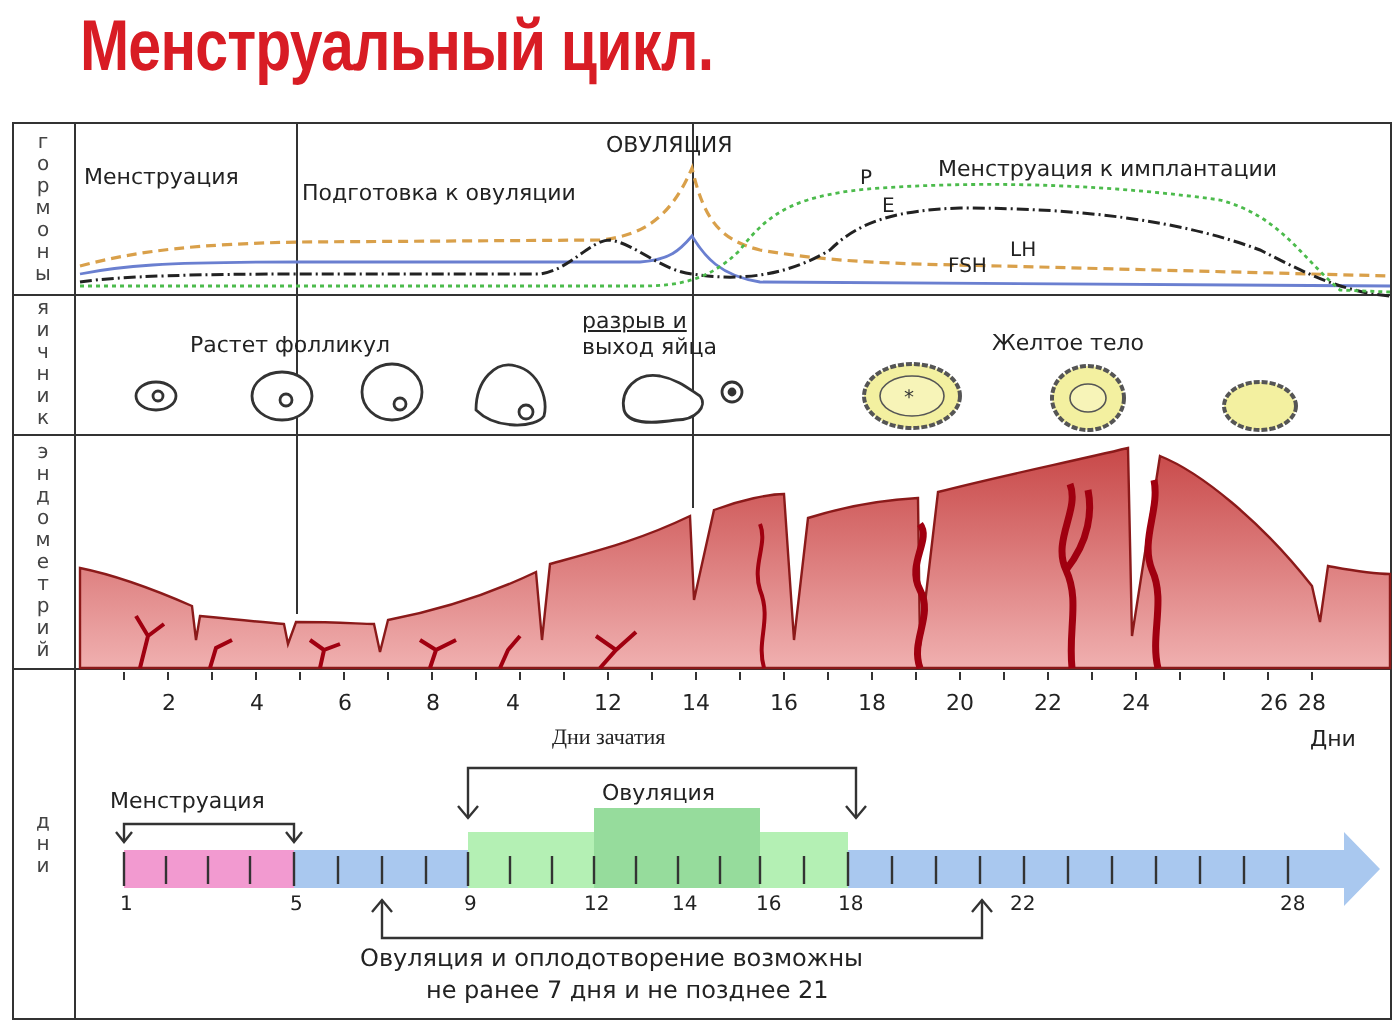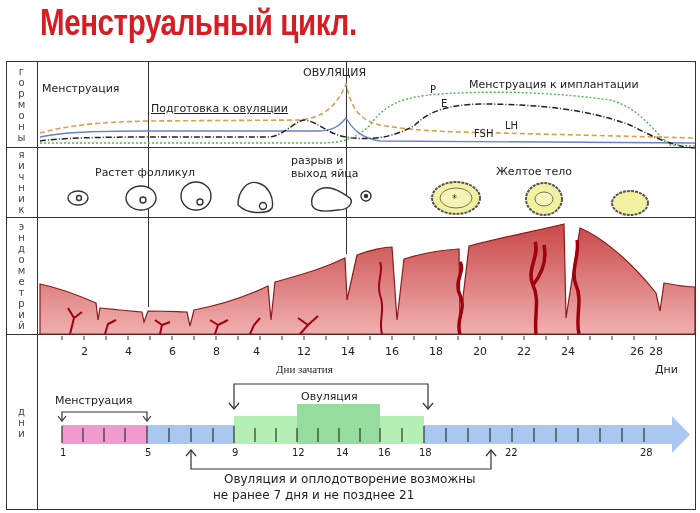--- a/index.html
+++ b/index.html
@@ -204,30 +204,30 @@
   </g>
 
   <g stroke="#333" stroke-width="1.2" fill="none">
     <path d="M191,450 L191,469 L491,469 L491,450"></path>
     <path d="M186,456 L191,450 L196,456"></path>
     <path d="M486,456 L491,450 L496,456"></path>
   </g>
 </svg>
 
 <div class="lbl" style="left:42px;top:82px;">Менструация</div>
-<div class="lbl" style="left:151px;top:102px;text-decoration:underline;">Подготовка к овуляции</div>
+<div class="lbl" style="left:151px;top:90px;">Подготовка к овуляции</div>
 <div class="lbl" style="left:303px;top:66px;">ОВУЛЯЦИЯ</div>
 <div class="lbl" style="left:469px;top:78px;">Менструация к имплантации</div>
 <div class="lbl small" style="left:430px;top:84px;">P</div>
 <div class="lbl small" style="left:441px;top:98px;">E</div>
 <div class="lbl small" style="left:453px;top:128px;margin-left:21px;">FSH</div>
 <div class="lbl small" style="left:505px;top:120px;">LH</div>
 
 <div class="lbl" style="left:95px;top:166px;">Растет фолликул</div>
-<div class="lbl" style="left:291px;top:154px;">разрыв и</div>
+<div class="lbl" style="left:291px;top:154px;text-decoration:underline;">разрыв и</div>
 <div class="lbl" style="left:291px;top:167px;text-align:right;">выход яйца</div>
 <div class="lbl" style="left:496px;top:165px;">Желтое тело</div>
 
 <div id="axis-labels">
     <div class="lbl" style="left: 81px; top: 345px;">2</div>
     <div class="lbl" style="left: 125px; top: 345px;">4</div>
     <div class="lbl" style="left: 169px; top: 345px;">6</div>
     <div class="lbl" style="left: 213px; top: 345px;">8</div>
     <div class="lbl" style="left: 253px; top: 345px;">4</div>
     <div class="lbl" style="left: 297px; top: 345px;">12</div>
@@ -249,14 +249,14 @@
     <div class="lbl small" style="left: 60px; top: 447px;">1</div>
     <div class="lbl small" style="left: 145px; top: 447px;">5</div>
     <div class="lbl small" style="left: 232px; top: 447px;">9</div>
     <div class="lbl small" style="left: 292px; top: 447px;">12</div>
     <div class="lbl small" style="left: 336px; top: 447px;">14</div>
     <div class="lbl small" style="left: 378px; top: 447px;">16</div>
     <div class="lbl small" style="left: 419px; top: 447px;">18</div>
     <div class="lbl small" style="left: 505px; top: 447px;">22</div>
     <div class="lbl small" style="left: 640px; top: 447px;">28</div>
   </div>
-<div class="lbl" style="left:180px;top:472px;font-size:12px;margin-left:44px;">Овуляция и оплодотворение возможны</div>
+<div class="lbl" style="left:180px;top:472px;font-size:12px;">Овуляция и оплодотворение возможны</div>
 <div class="lbl" style="left:213px;top:488px;font-size:12px;">не ранее 7 дня и не позднее 21</div>
 
 </body></html>

